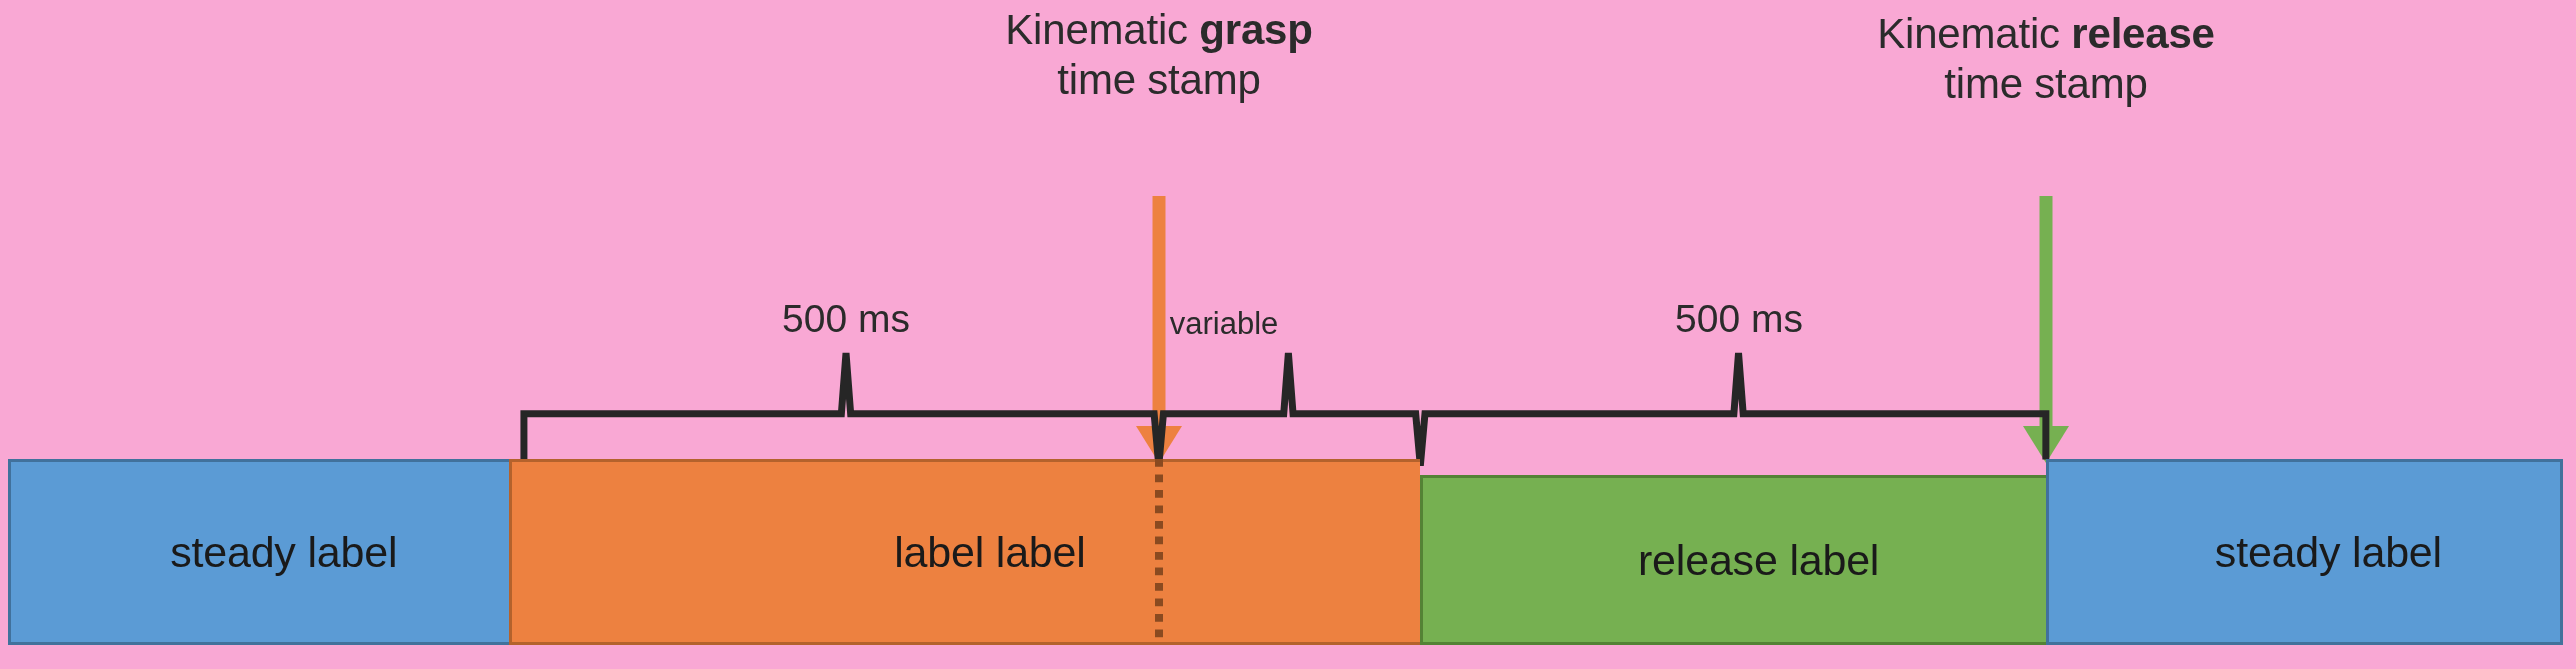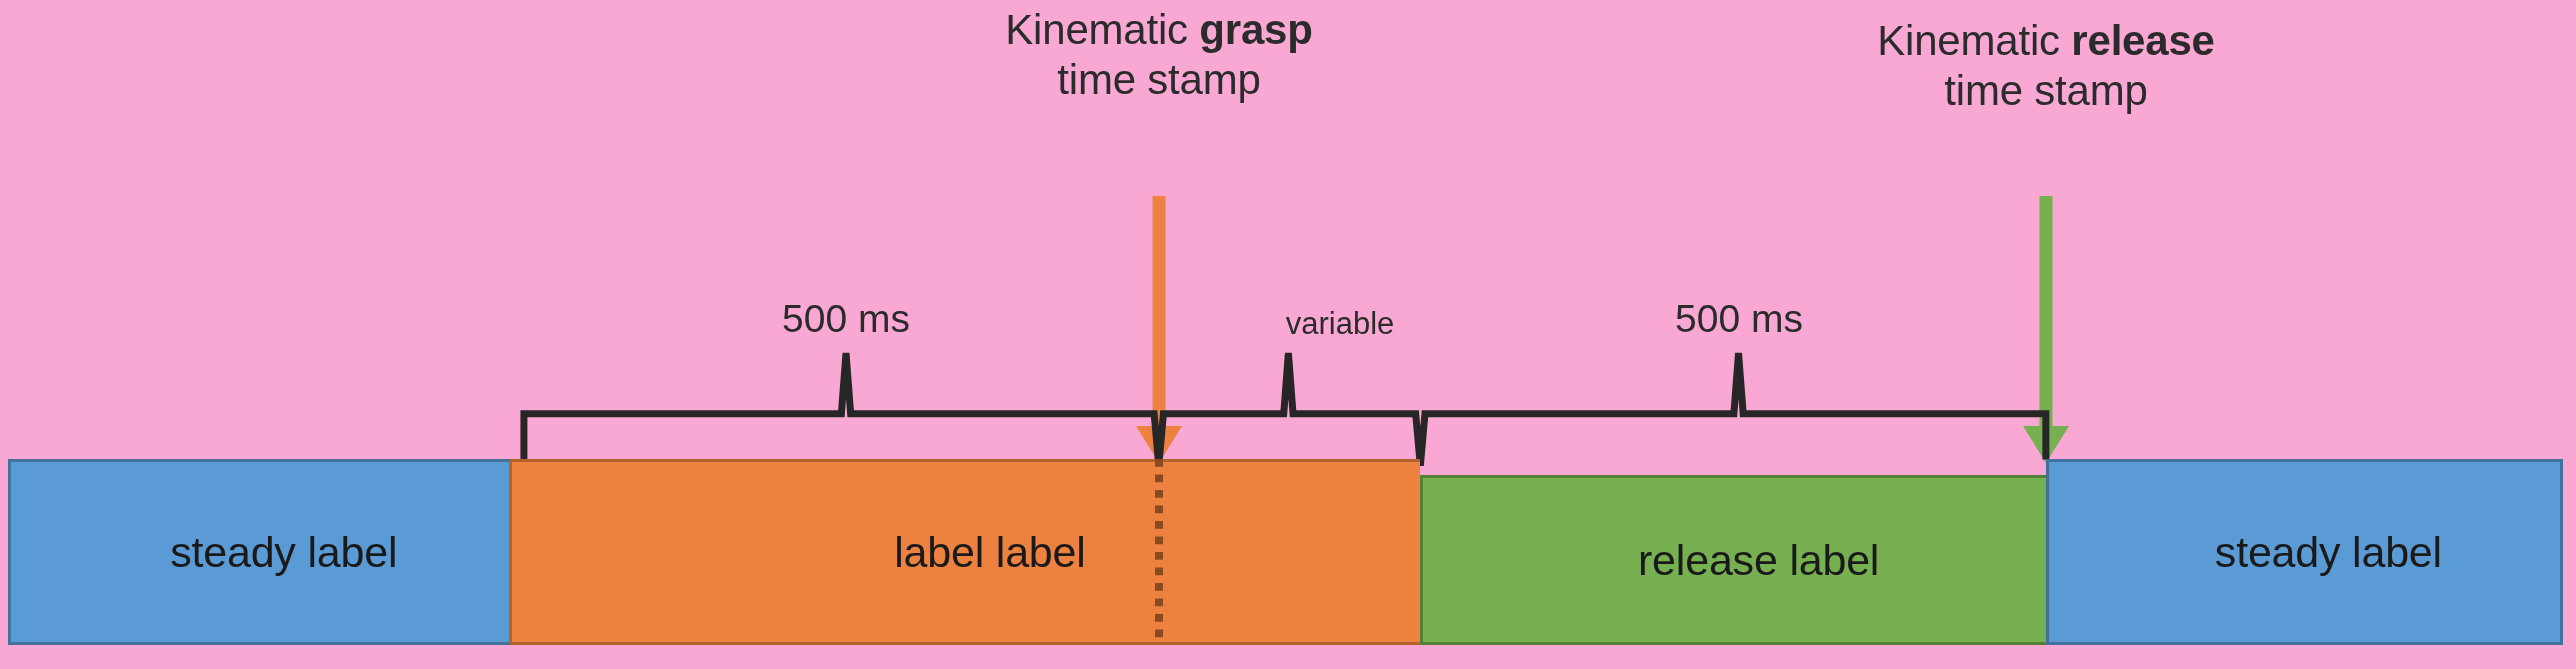--- a/index.html
+++ b/index.html
@@ -115,21 +115,21 @@
 </head>
 <body>
 
 <div id="stage">
 
   <div class="callout" style="left:1159px; top:4.7px; transform:translateX(-50%);">
     <span>Kinematic </span><span class="strong">grasp</span>
     <span class="line2">time stamp</span>
   </div>
 
-  <div class="callout" style="left:2046px; top:16px; transform:translateX(-50%);">
+  <div class="callout" style="left:2046px; top:9px; transform:translateX(-50%);">
     <span>Kinematic </span><span class="strong">release</span>
     <span class="line2">time stamp</span>
   </div>
 
   <div class="event-arrow" style="left:1159px; top:196px;">
     <div class="shaft" style="height:234px; background:#ED8140;"></div>
     <div class="head" style="top:230px; border-top:37px solid #ED8140;"></div>
   </div>
 
   <div class="event-arrow" style="left:2046px; top:196px;">
@@ -158,21 +158,21 @@
                L 2234 533
                L 2240 455
                L 2246 533
                L 2636 533
                L 2636 592"></path>
     </g>
   </svg>
 
   <div class="brace-label" style="left:846px; top:299px;">500 ms</div>
 
-  <div class="brace-label small" style="left:1340px; top:308px;">variable</div>
+  <div class="brace-label small" style="left:1224px; top:308px;">variable</div>
 
   <div class="brace-label" style="left:1739px; top:299px;">500 ms</div>
 
   <div id="bar">
     <div class="seg seg-steady-left" style="width:501px; border-right-width:0;">
       <span>steady label</span>
     </div>
     <div class="seg seg-grasp" style="width:912px; border-right-width:0;">
       <span>label label</span>
     </div>

